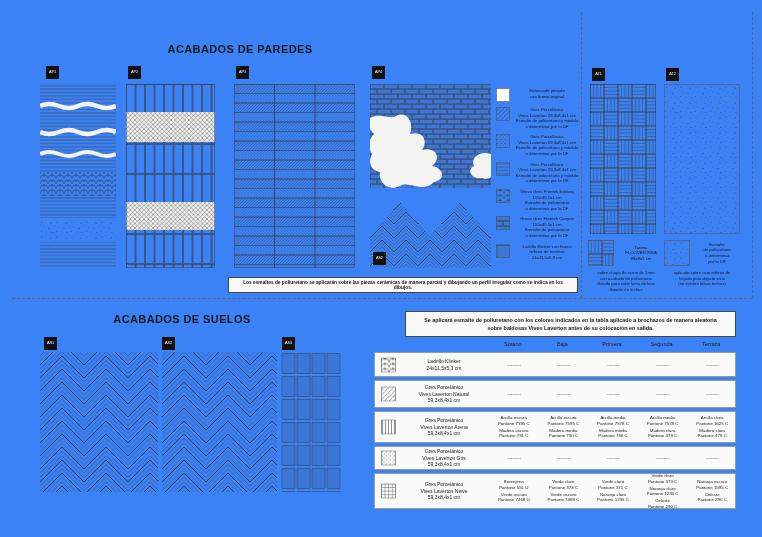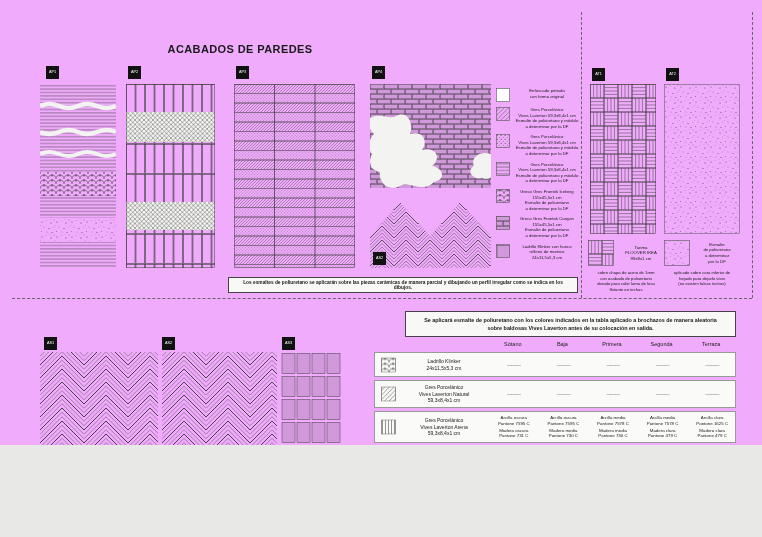--- a/index.html
+++ b/index.html
@@ -1,16 +1,16 @@
 <!DOCTYPE html>
 <html><head>
 <meta charset="utf-8">
 <style>
   html,body{margin:0;padding:0;background:#e8e8e6;}
-  .sheet{position:relative;width:762px;height:445px;background:#f0abfc;
+  .sheet{position:relative;width:762px;height:537px;background:#3b82f6;
          font-family:"Liberation Sans",sans-serif;color:#1a1a1a;overflow:hidden;}
   .title{position:absolute;font-weight:bold;font-size:11px;letter-spacing:.4px;text-align:center;}
   .panel{position:absolute;}
   .chip{position:absolute;width:13px;height:13px;background:#111;color:#fff;
         font-size:3.8px;line-height:13px;text-align:center;z-index:5;}
   .dash-v{position:absolute;width:0;border-left:1px dashed #666;}
   .dash-h{position:absolute;height:0;border-top:1px dashed #666;}
   .notebox{position:absolute;border:1px solid #444;background:#f8f8f6;
            display:flex;align-items:center;justify-content:center;
            text-align:center;font-weight:bold;box-sizing:border-box;}
@@ -316,20 +316,21 @@
       <div class="cleg-title">Esmalte
 de poliuretano
 a determinar
 por la DF</div>
     </div>
     <div class="cleg-cap">aplicado sobre cara inferior de
 forjado para dejarlo visto
 (no existen falsos techos)</div>
   </div>
 
+  <div class="title" style="left:67px;top:313px;width:230px">ACABADOS DE SUELOS</div>
 
   <div class="chip" style="left:44px;top:337px">AS1</div>
   <div class="chip" style="left:162px;top:337px">AS2</div>
   <div class="chip" style="left:282px;top:337px">AS3</div>
 
   <div class="panel" style="left:40px;top:352px">
     <svg width="118" height="140">
       <rect x="0" y="0" width="118" height="140" fill="url(#pt-chevbig)"></rect>
     </svg>
   </div>

